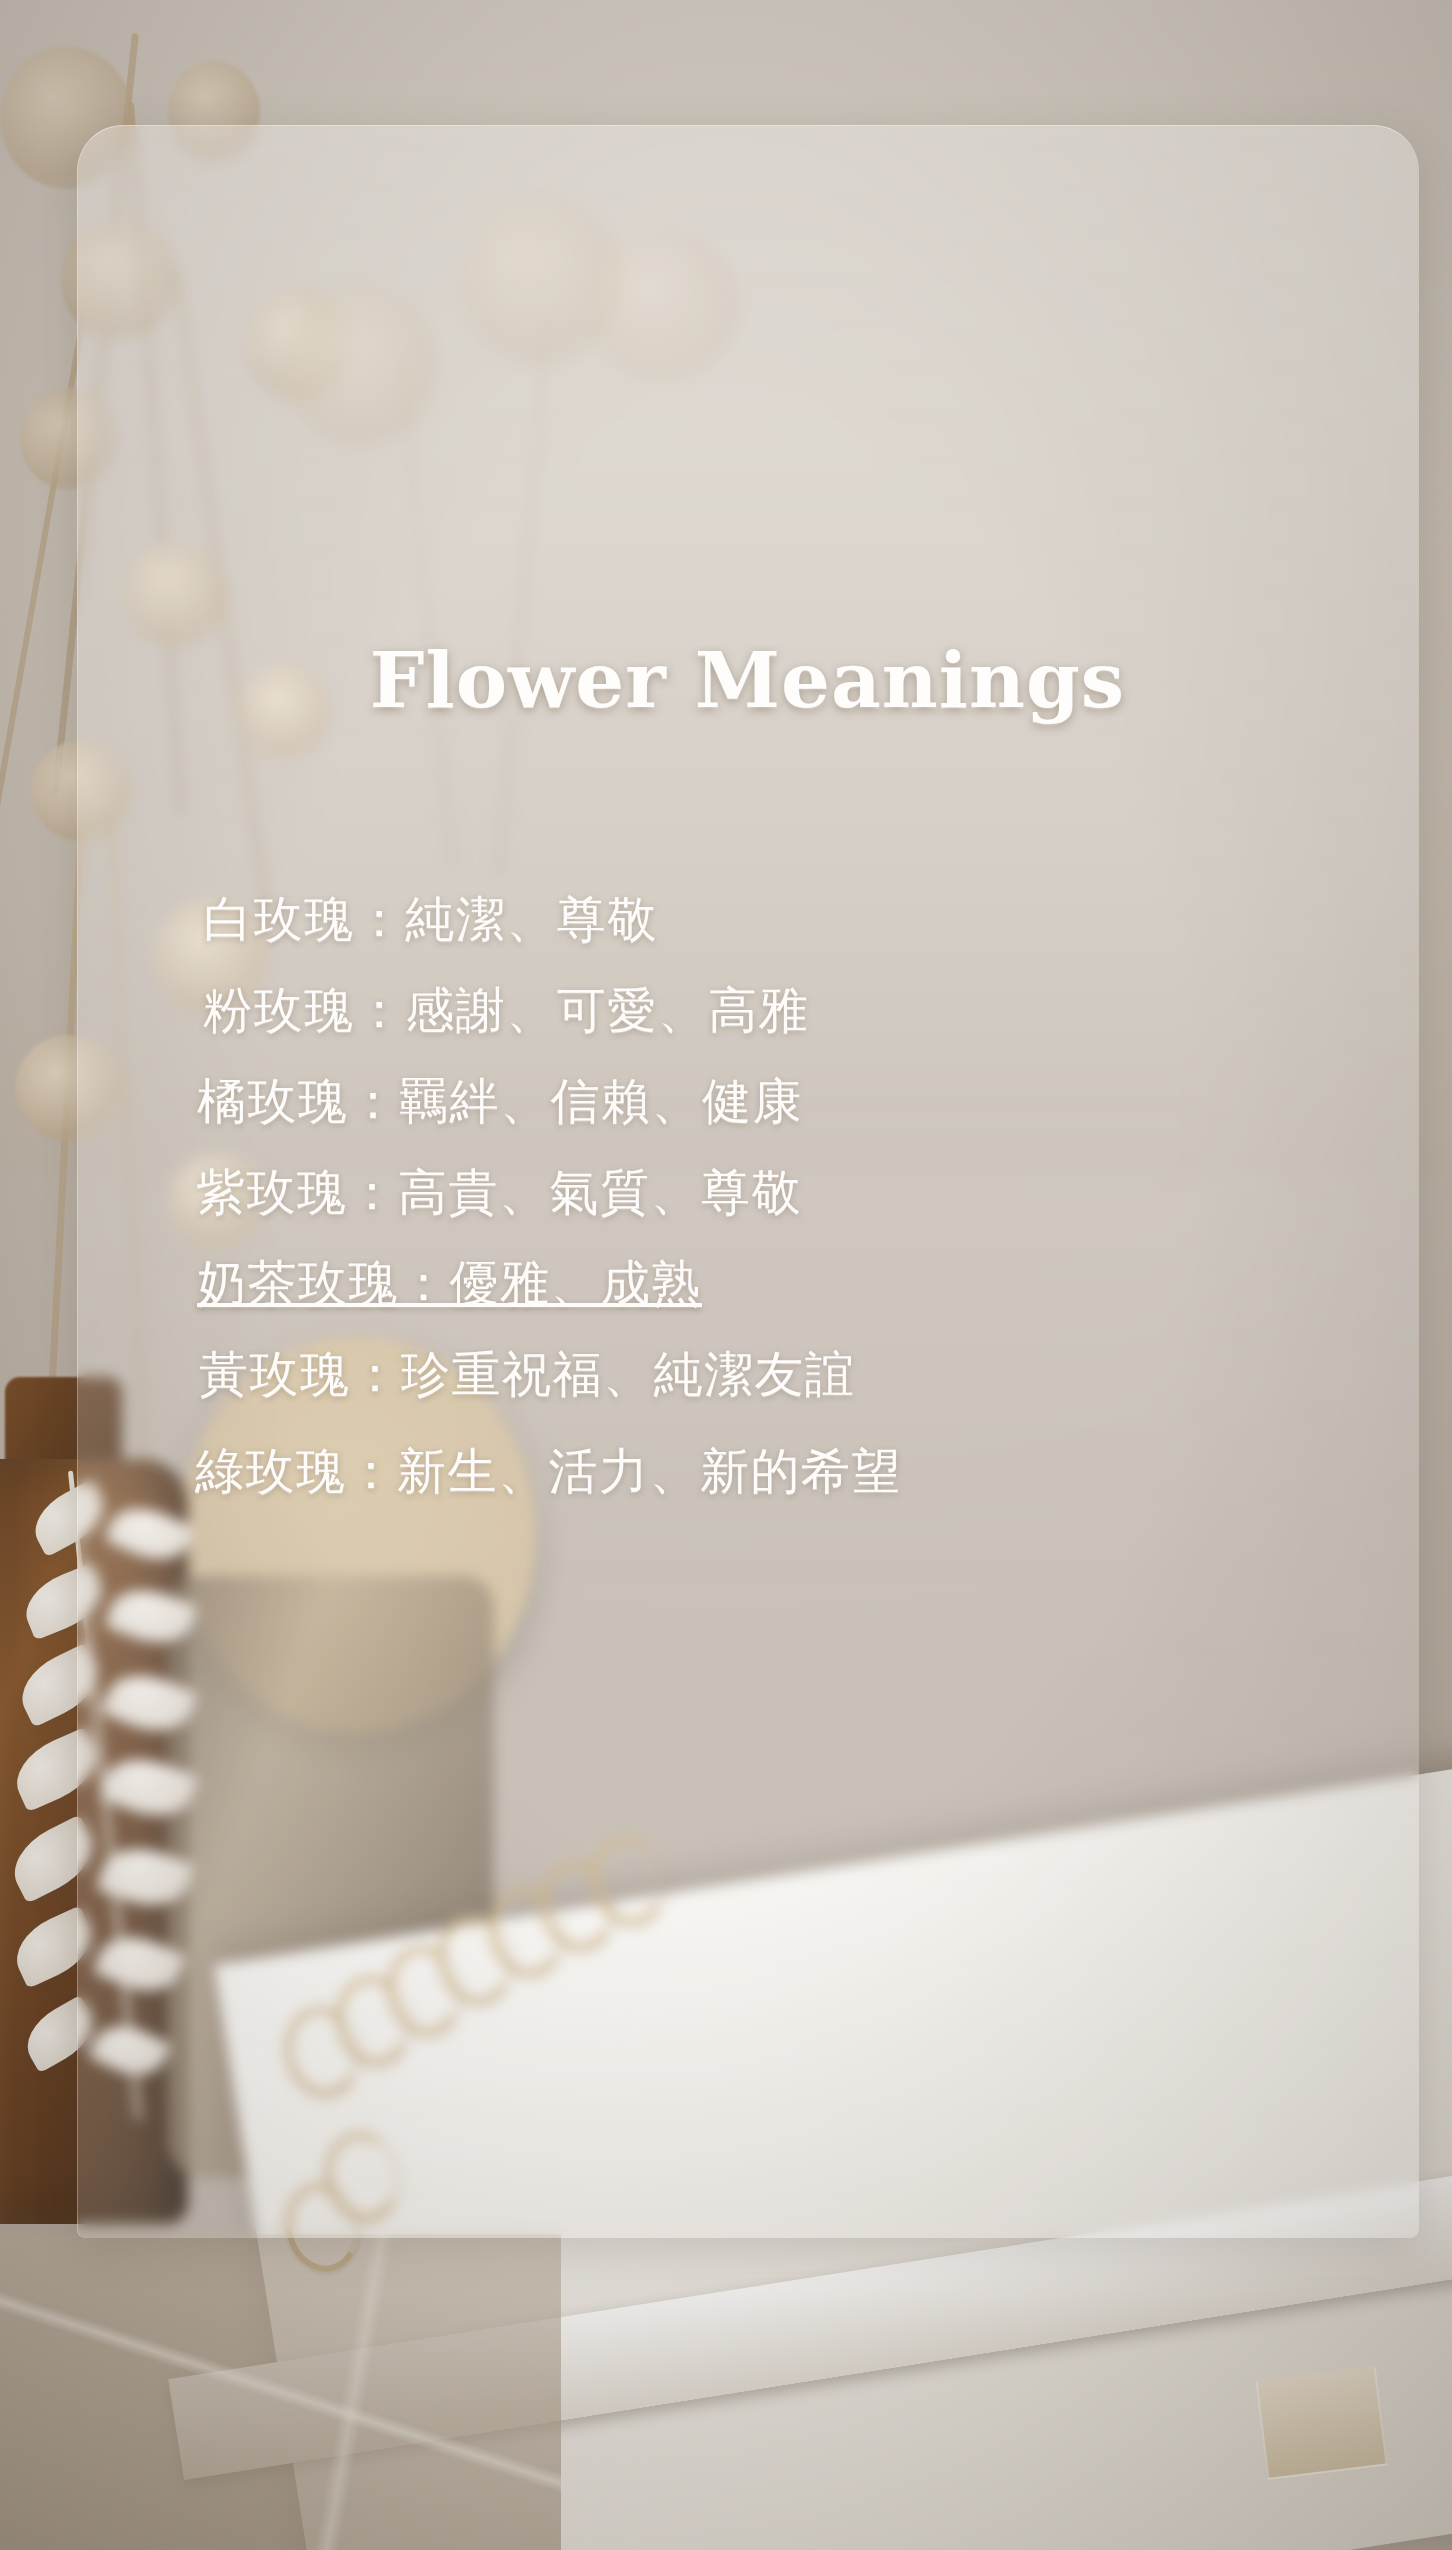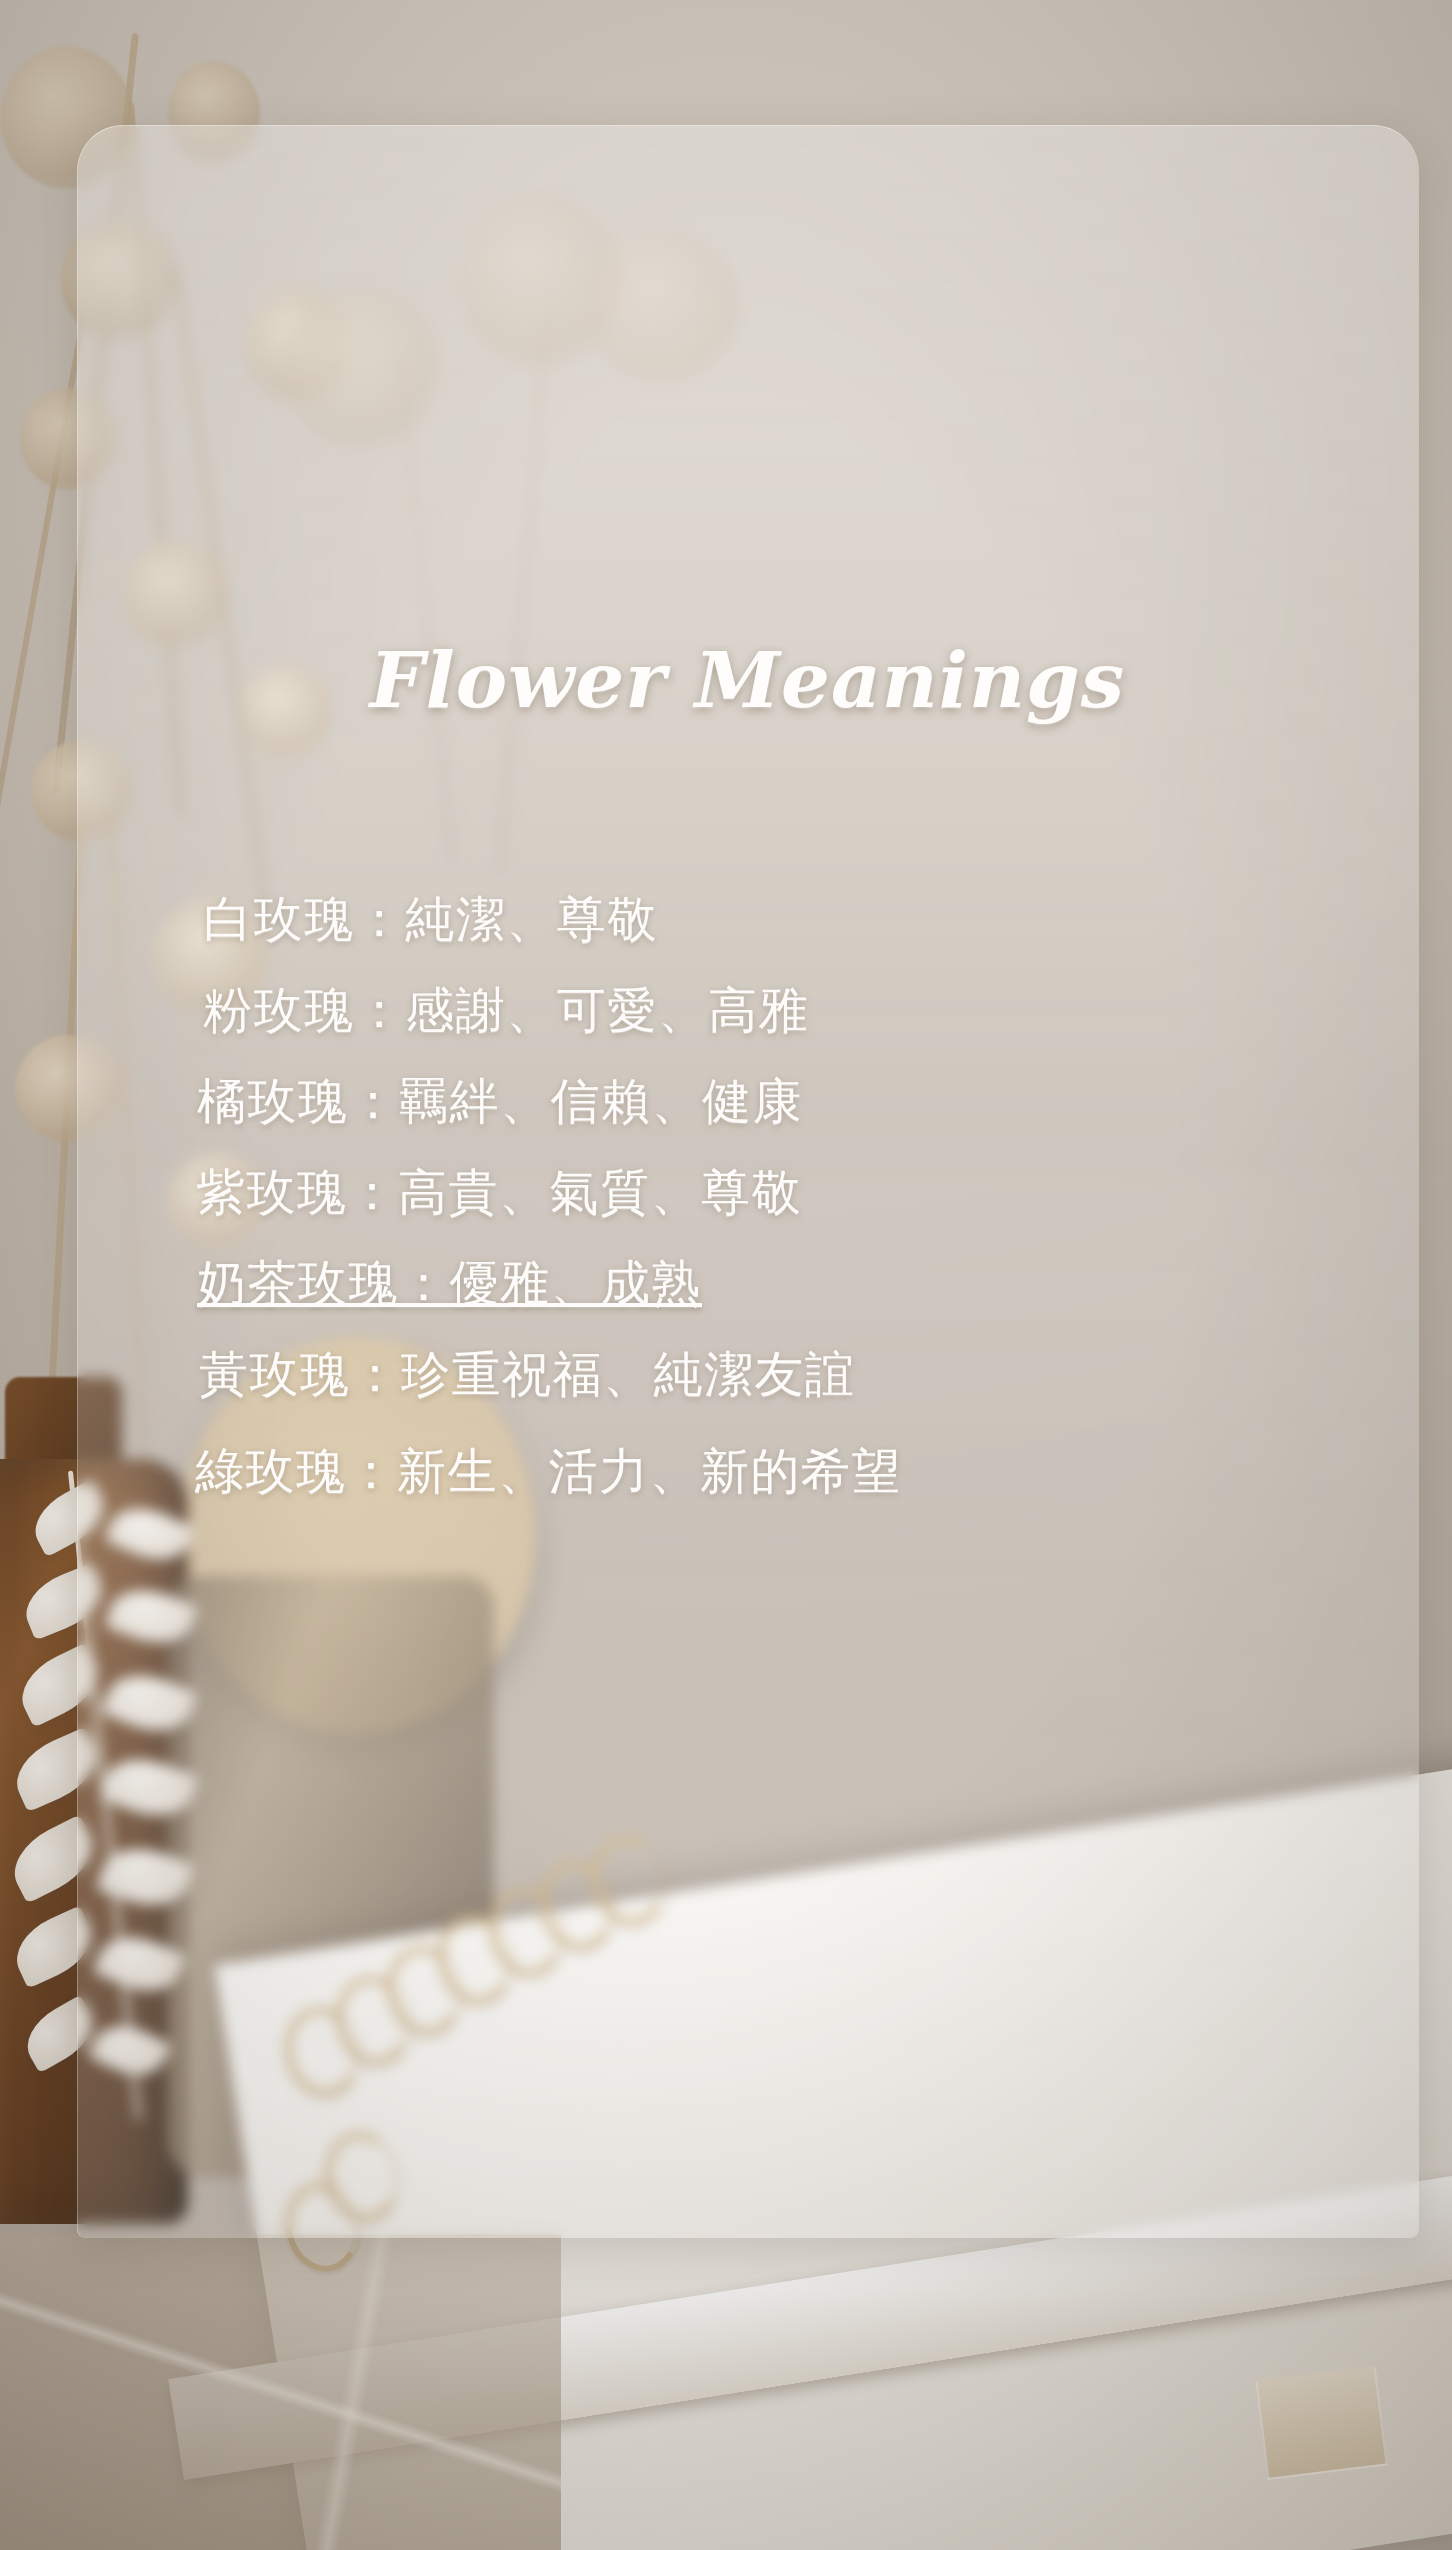--- a/index.html
+++ b/index.html
@@ -183,21 +183,20 @@
     font-family: "Liberation Serif", "DejaVu Serif", serif;
     color: #fdfcfa;
     text-shadow: 0 2px 7.1px rgba(110,92,72,0.45), 0 0.5px 1px rgba(255,255,255,0.6);
   }
   .title-en {
     position: absolute;
     left: 0; right: 0;
     top: 510px;
     text-align: center;
     font-size: 77px;
-    font-style: italic;
     font-weight: 700;
     font-family: "DejaVu Serif", "Liberation Serif", serif;
     letter-spacing: 1px;
     color: #fefdfb;
     text-shadow: 0 3.1px 9.2px rgba(110,92,72,0.45), 0 1px 1.5px rgba(255,255,255,0.5);
   }
   .list {
     position: absolute;
     left: 117px;
     right: 61px;

